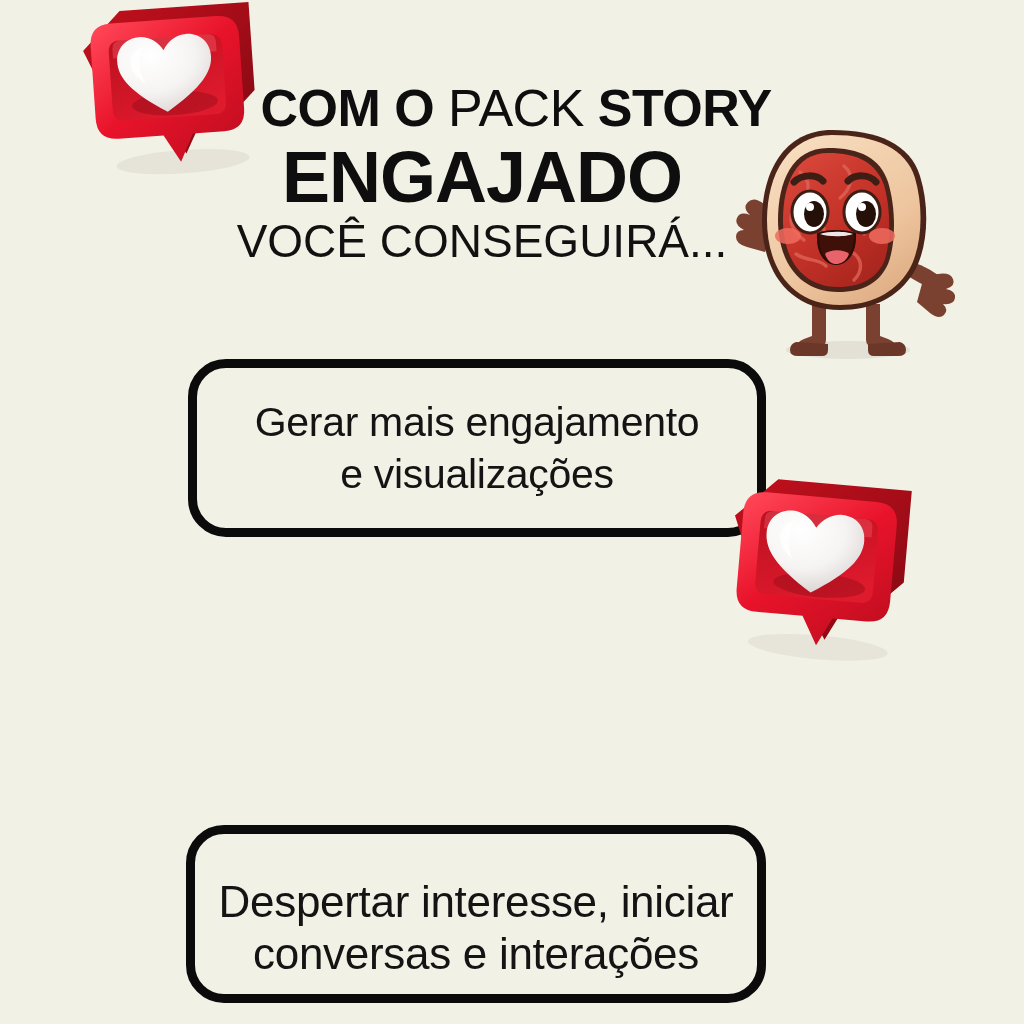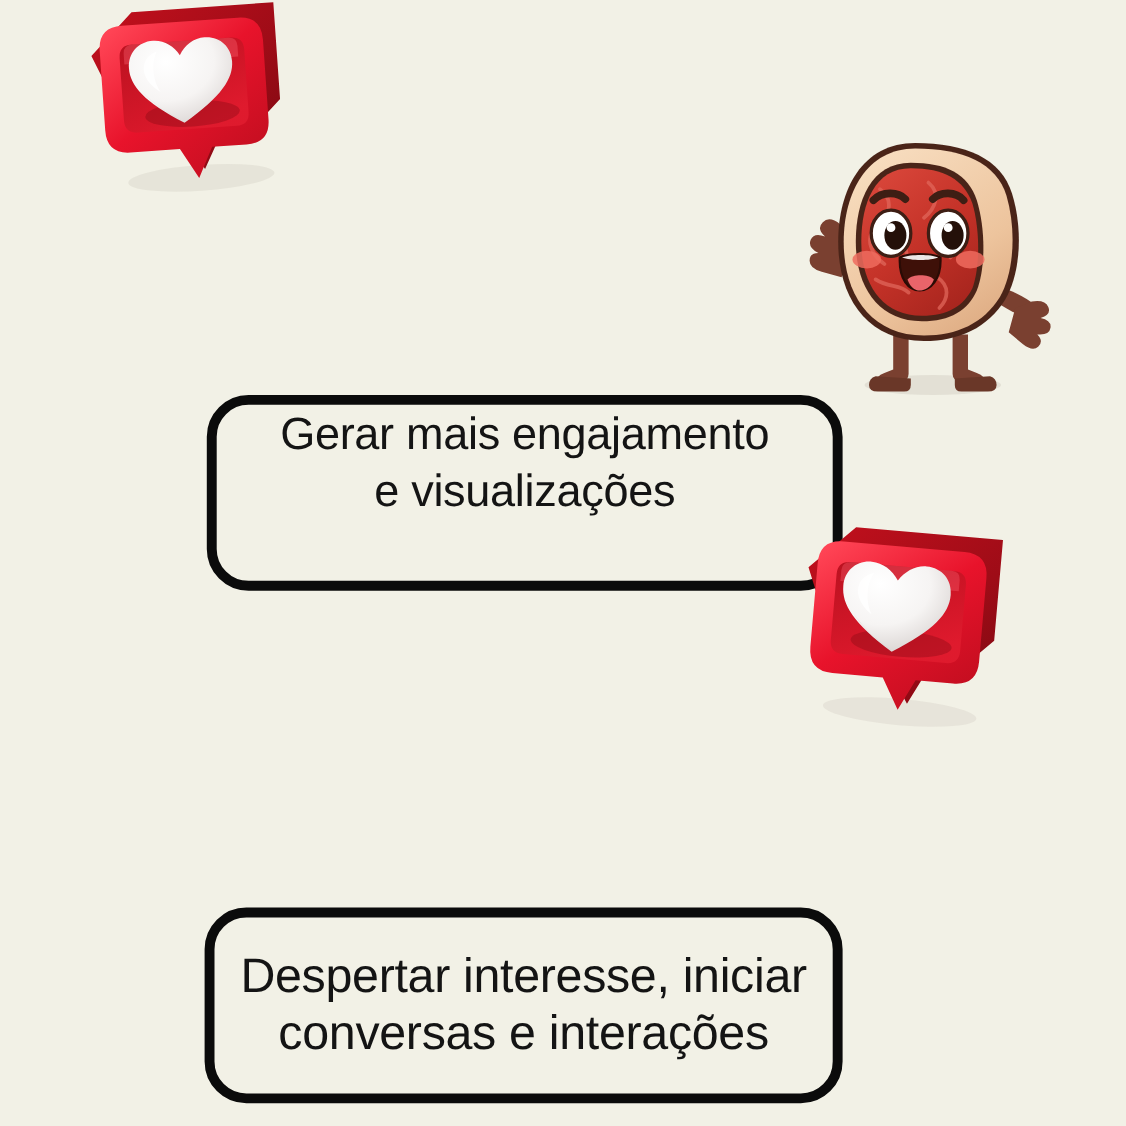--- a/index.html
+++ b/index.html
@@ -63,20 +63,21 @@
   }
 
   
   .benefit-box {
     position: absolute;
     box-sizing: border-box;
     border: 9px solid #0B0B0B;
     border-radius: 38px;
     background: #F2F1E6;
     display: flex;
+    align-items: center;
     justify-content: center;
   }
   .benefit-text {
     font-size: 40px;
     line-height: 52px;
     font-weight: 400;
     color: #141414;
     text-align: center;
     letter-spacing: -0.3px;
     white-space: pre-line;
@@ -107,20 +108,25 @@
     height: 252px;
     z-index: 5;
     pointer-events: none;
   }
 </style>
 </head>
 <body>
 
 <div id="canvas">
 
+  <div class="headline">
+    <div class="hl-line1"><span class="bold">COM O </span><span class="light">PACK </span><span class="bold">STORY</span></div>
+    <div class="hl-line2">ENGAJADO</div>
+    <div class="hl-line3">VOCÊ CONSEGUIRÁ...</div>
+  </div>
 
   <div class="benefit-box" id="box-1">
     <div class="benefit-text">Gerar mais engajamento
 e visualizações</div>
   </div>
 
 
   <div class="benefit-box" id="box-3">
     <div class="benefit-text">Despertar interesse, iniciar
 conversas e interações</div>

